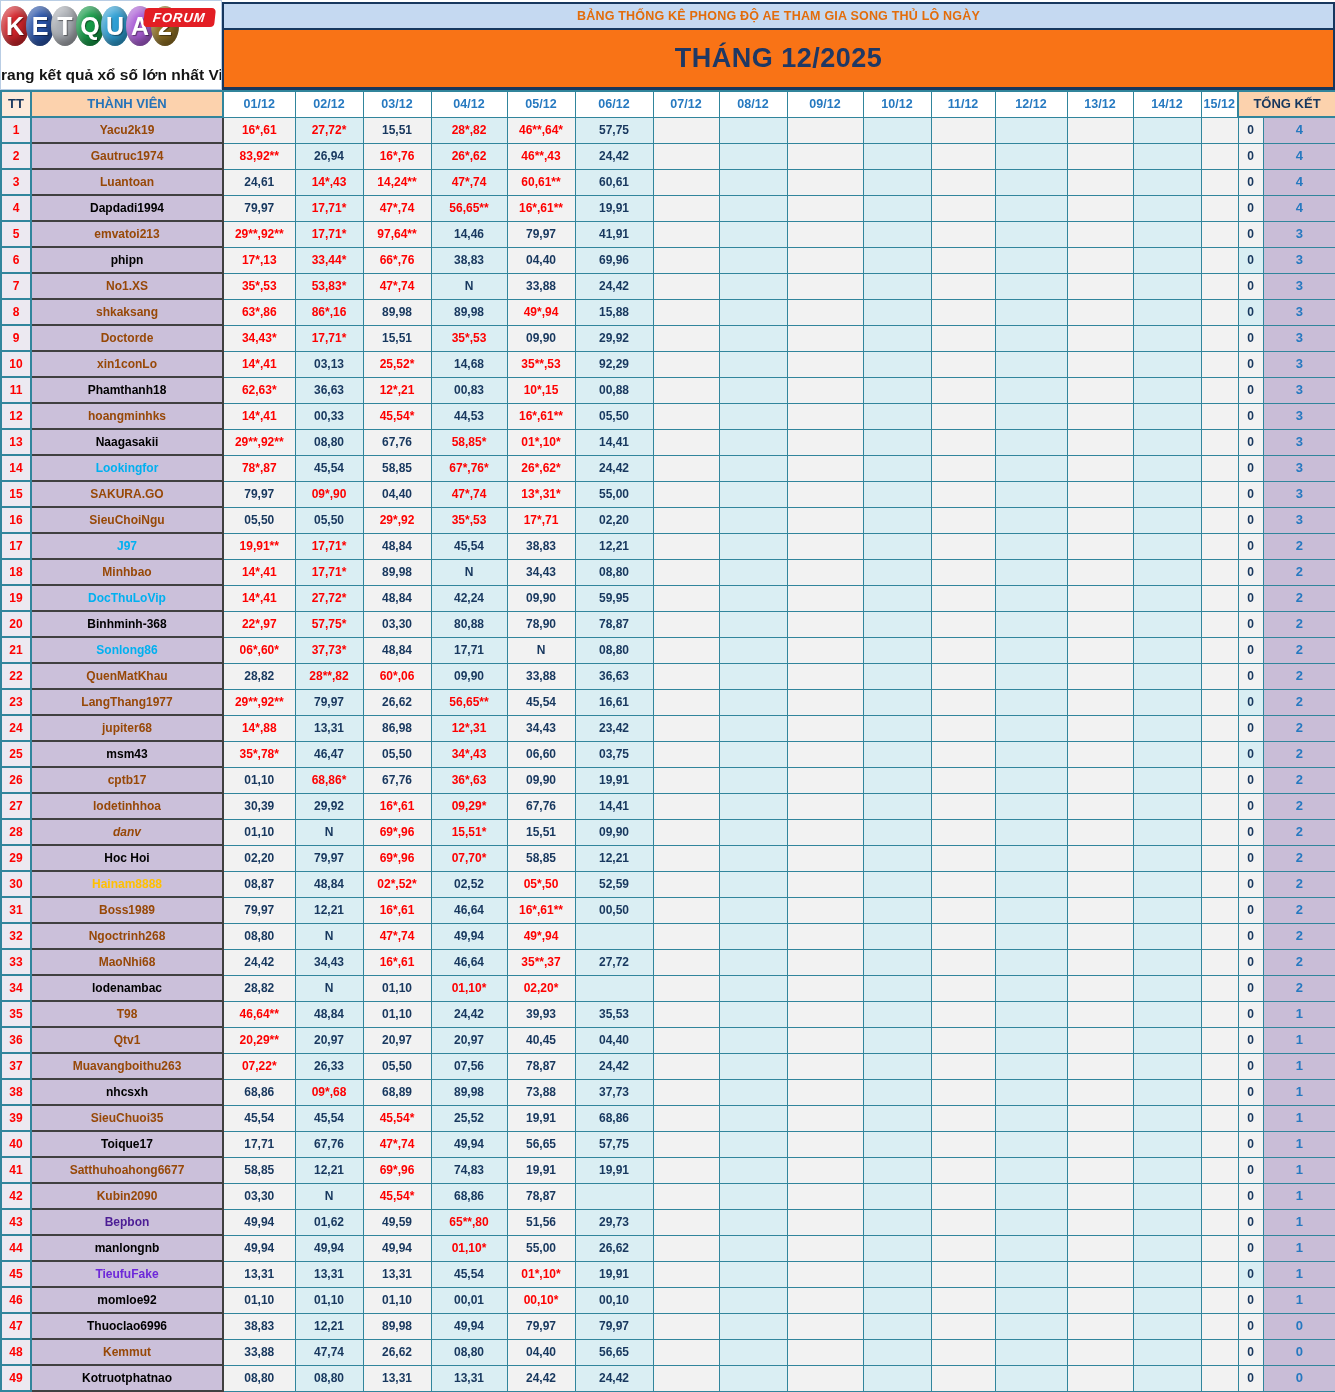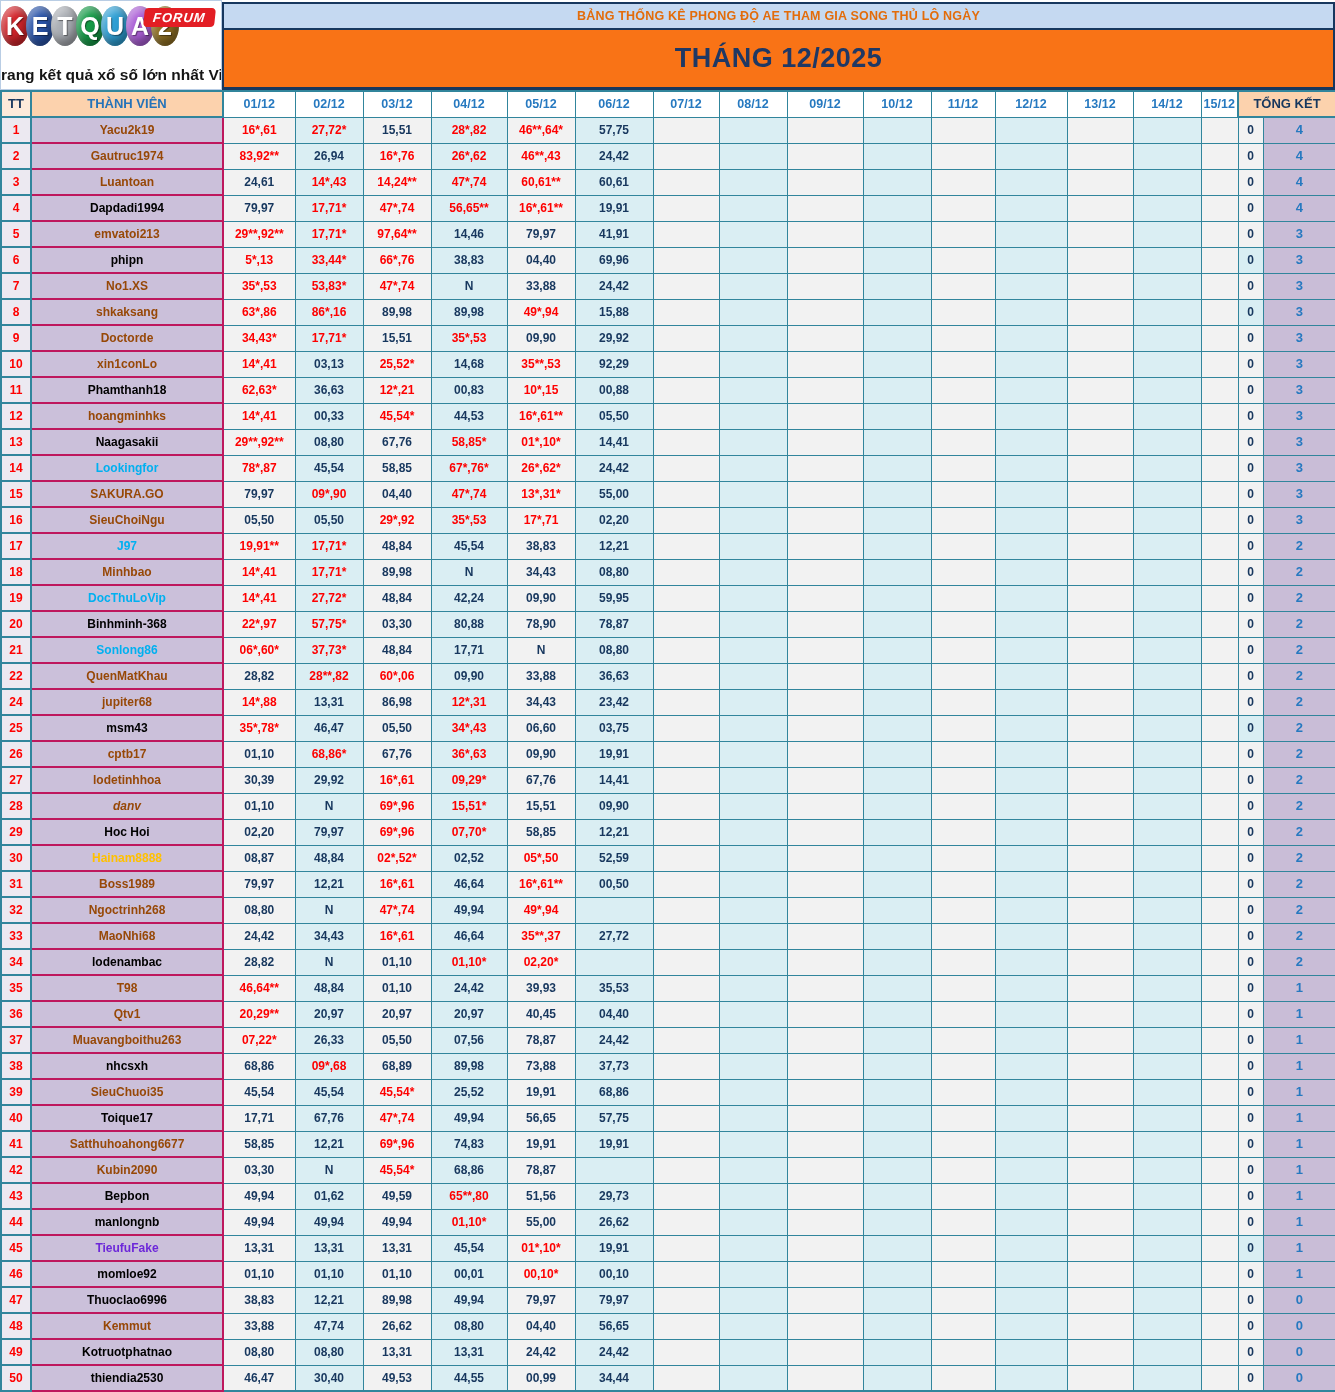--- a/index.html
+++ b/index.html
@@ -52,21 +52,21 @@
   td, th {
     height: 24px; line-height: 24px; padding: 0;
     border: 1px solid #31859c; text-align: center;
     font-weight: bold; font-size: 12px; overflow: hidden; white-space: nowrap;
   }
   th.h-tt     { background: #fdeada; color: #17375e; font-size: 13px; border-width: 2px; }
   th.h-member { background: #fcd2ad; color: #2573b9; font-size: 13px; border-width: 2px; }
   th.h-date   { background: #ffffff; color: #2679c0; font-size: 12.5px; }
   th.h-total  { background: #fcd2ad; color: #17375e; font-size: 13px; border-width: 2px; }
   td.tt     { background: #ece9f1; color: #fe0000; border-width: 2px; }
-  td.member { background: #cbc0da; border: 2px solid #be185d; font-size: 12px; }
+  td.member { background: #cbc0da; border: 2px solid #404040; font-size: 12px; }
   td.bg-gray { background: #f2f2f2; }
   td.bg-blue { background: #daeef3; }
   td.zero  { background: #f2f2f2; color: #17375e; }
   td.zero.hl { background: #d9eef3; }
   td.count { background: #c9bdd7; color: #2679c0; font-size: 13px; }
   .v-red  { color: #fe0000; }
   .v-navy { color: #17375e; }
   .name-italic { font-style: italic; }
 </style>
 </head>
@@ -241,21 +241,21 @@
           <td class="bg-blue"></td>
           <td class="bg-gray"></td>
           <td class="bg-blue"></td>
           <td class="bg-gray"></td>
           <td class="zero">0</td>
           <td class="count">3</td>
         </tr>
         <tr>
           <td class="tt">6</td>
           <td class="member" style="color: rgb(0, 0, 0);">phipn</td>
-          <td class="bg-gray v-red">5*,13</td>
+          <td class="bg-gray v-red">17*,13</td>
           <td class="bg-blue v-red">33,44*</td>
           <td class="bg-gray v-red">66*,76</td>
           <td class="bg-blue v-navy">38,83</td>
           <td class="bg-gray v-navy">04,40</td>
           <td class="bg-blue v-navy">69,96</td>
           <td class="bg-gray"></td>
           <td class="bg-blue"></td>
           <td class="bg-gray"></td>
           <td class="bg-blue"></td>
           <td class="bg-gray"></td>
@@ -596,20 +596,41 @@
           <td class="bg-blue"></td>
           <td class="bg-gray"></td>
           <td class="bg-blue"></td>
           <td class="bg-gray"></td>
           <td class="bg-blue"></td>
           <td class="bg-gray"></td>
           <td class="zero">0</td>
           <td class="count">2</td>
         </tr>
         <tr>
+          <td class="tt">23</td>
+          <td class="member" style="color: rgb(151, 72, 7);">LangThang1977</td>
+          <td class="bg-gray v-red">29**,92**</td>
+          <td class="bg-blue v-navy">79,97</td>
+          <td class="bg-gray v-navy">26,62</td>
+          <td class="bg-blue v-red">56,65**</td>
+          <td class="bg-gray v-navy">45,54</td>
+          <td class="bg-blue v-navy">16,61</td>
+          <td class="bg-gray"></td>
+          <td class="bg-blue"></td>
+          <td class="bg-gray"></td>
+          <td class="bg-blue"></td>
+          <td class="bg-gray"></td>
+          <td class="bg-blue"></td>
+          <td class="bg-gray"></td>
+          <td class="bg-blue"></td>
+          <td class="bg-gray"></td>
+          <td class="zero hl">0</td>
+          <td class="count">2</td>
+        </tr>
+        <tr>
           <td class="tt">24</td>
           <td class="member" style="color: rgb(151, 72, 7);">jupiter68</td>
           <td class="bg-gray v-red">14*,88</td>
           <td class="bg-blue v-navy">13,31</td>
           <td class="bg-gray v-navy">86,98</td>
           <td class="bg-blue v-red">12*,31</td>
           <td class="bg-gray v-navy">34,43</td>
           <td class="bg-blue v-navy">23,42</td>
           <td class="bg-gray"></td>
           <td class="bg-blue"></td>
@@ -996,21 +1017,21 @@
           <td class="bg-gray"></td>
           <td class="bg-blue"></td>
           <td class="bg-gray"></td>
           <td class="bg-blue"></td>
           <td class="bg-gray"></td>
           <td class="zero">0</td>
           <td class="count">1</td>
         </tr>
         <tr>
           <td class="tt">43</td>
-          <td class="member" style="color: #000000;">Bepbon</td>
+          <td class="member" style="color: #4c1d95;">Bepbon</td>
           <td class="bg-gray v-navy">49,94</td>
           <td class="bg-blue v-navy">01,62</td>
           <td class="bg-gray v-navy">49,59</td>
           <td class="bg-blue v-red">65**,80</td>
           <td class="bg-gray v-navy">51,56</td>
           <td class="bg-blue v-navy">29,73</td>
           <td class="bg-gray"></td>
           <td class="bg-blue"></td>
           <td class="bg-gray"></td>
           <td class="bg-blue"></td>

